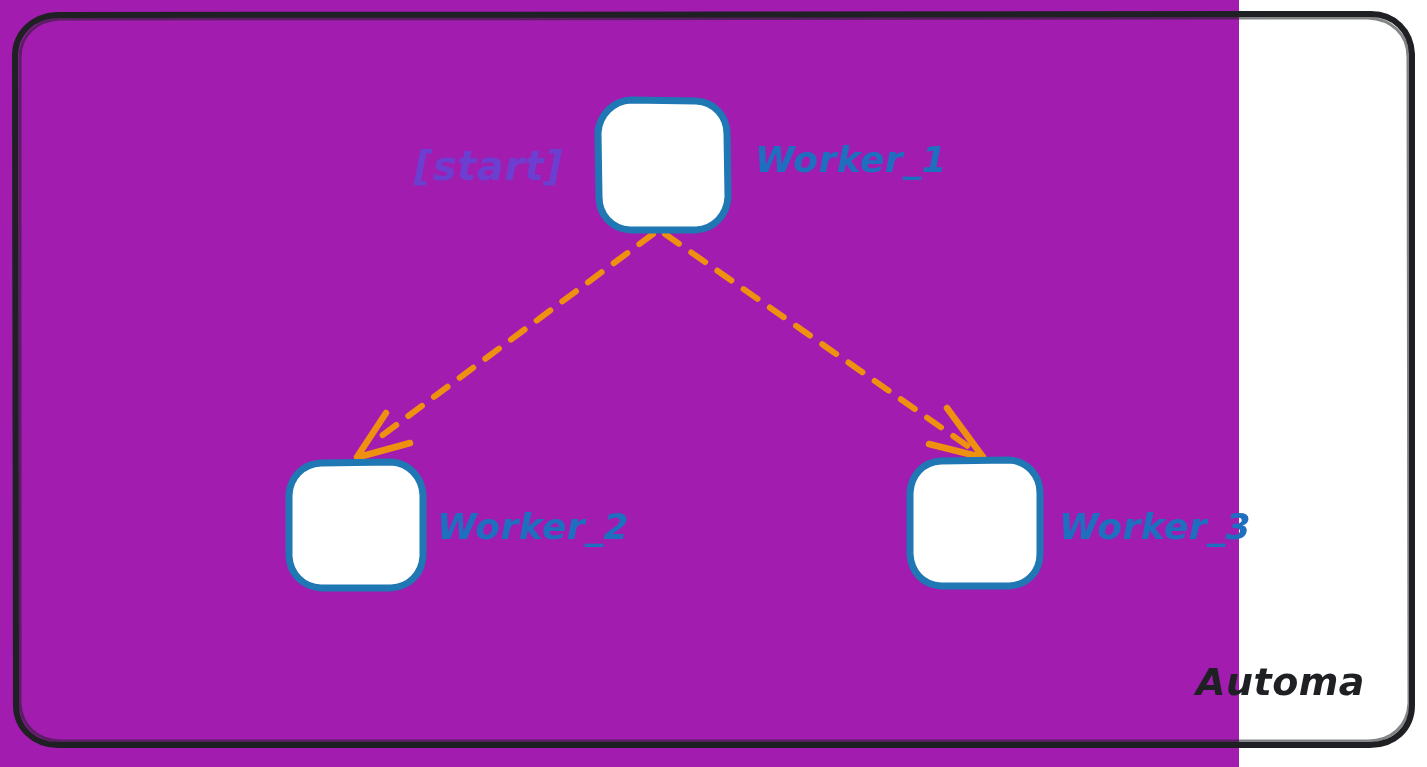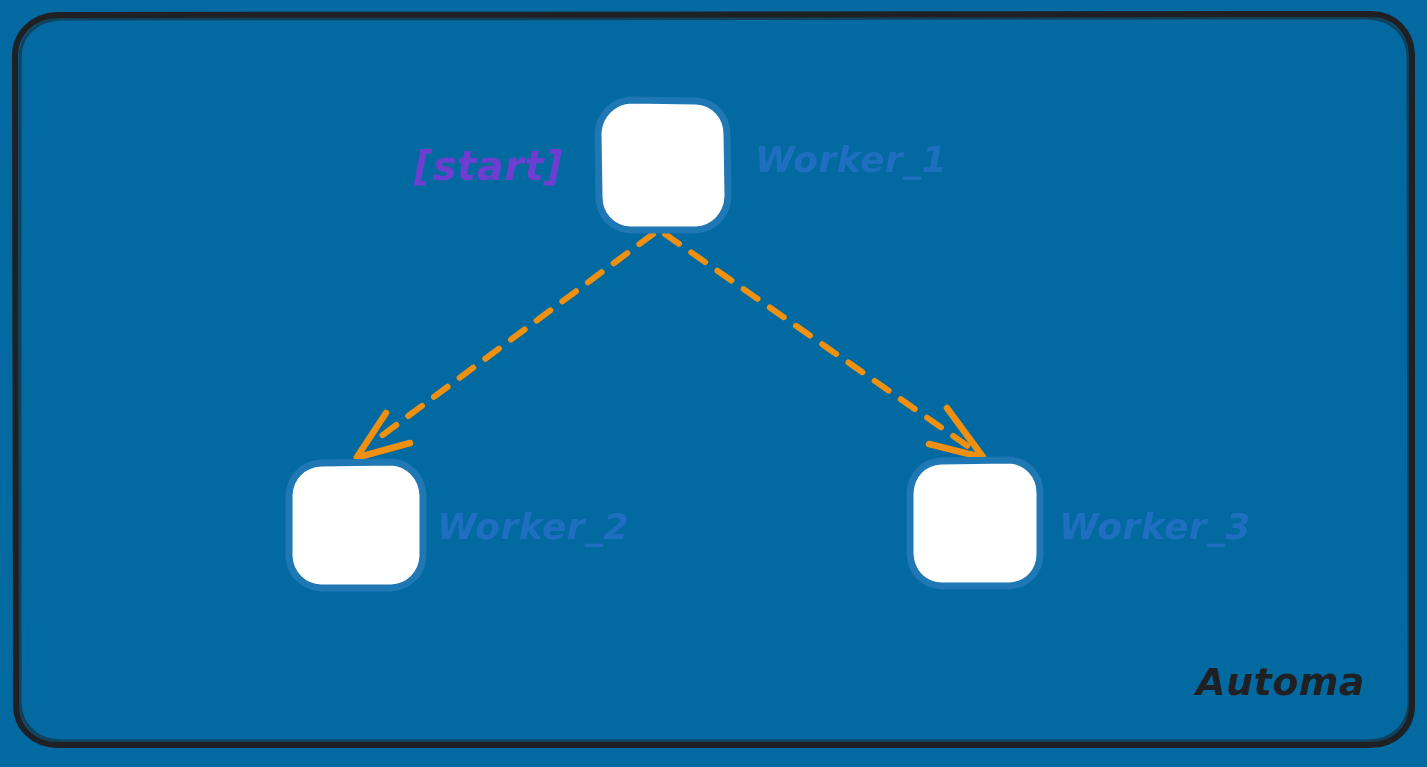--- a/index.html
+++ b/index.html
@@ -9,23 +9,23 @@
     background: #ffffff;
   }
   body {
     width: 1427px;
     height: 767px;
     overflow: hidden;
     font-family: "DejaVu Sans", sans-serif;
   }
   #canvas-root {
     position: relative;
-    width: 1427px;
+    width: 1239px;
     height: 767px;
-    background: #0369a1;
+    background: #a21caf;
   }
   #diagram-svg {
     position: absolute;
     top: 0;
     left: 0;
     width: 1427px;
     height: 767px;
     display: block;
   }
   .hand-label {

